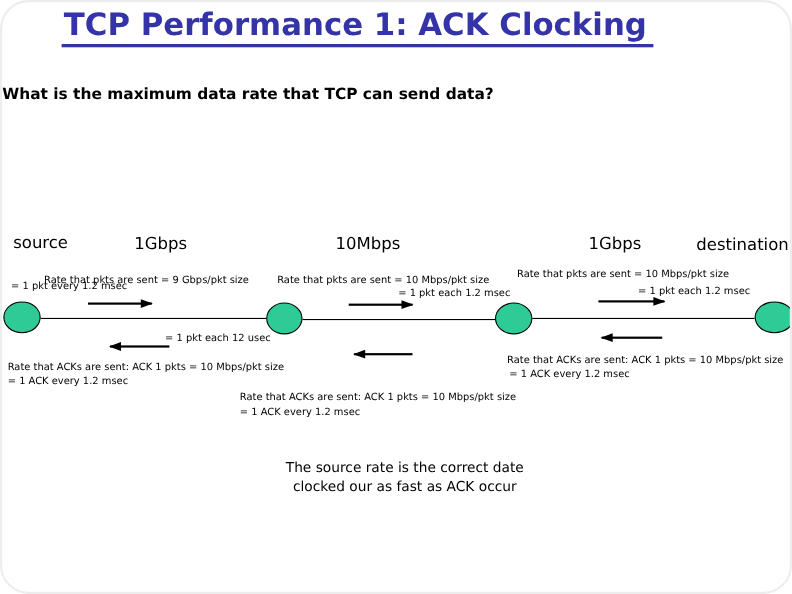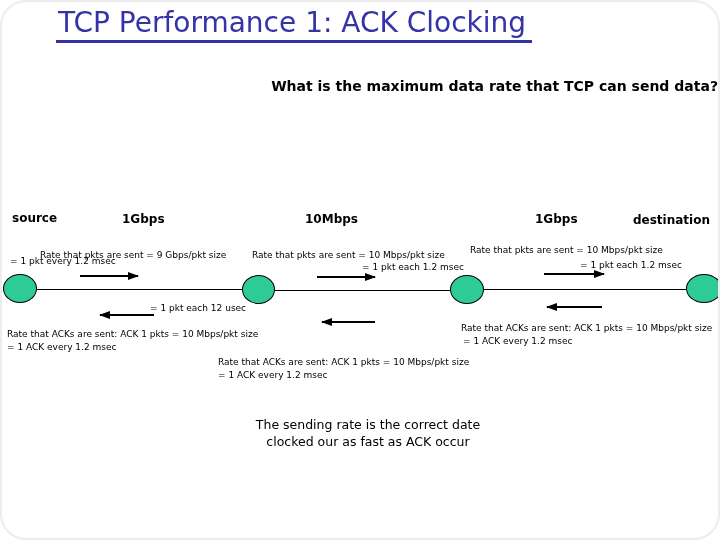--- a/index.html
+++ b/index.html
@@ -8,29 +8,29 @@
     width: 720px; height: 540px; background: #ffffff;
     font-family: "DejaVu Sans", sans-serif; color: #000;
   }
   .slide {
     position: relative; width: 720px; height: 540px;
     background: #fff; border: 2px solid #ededed; border-radius: 26px;
     overflow: hidden;
   }
   .title {
     position: absolute; left: 54px; top: 4px;
-    font-size: 28px; font-weight: normal; color: #3533a8;
+    font-size: 28px; font-weight: bold; color: #3533a8;
     border-bottom: 3px solid #3533a8; padding: 0 6px 1px 2px;
     white-space: nowrap;
   }
   .subtitle {
     position: absolute; left: 0; top: 76px; width: 100%;
-    text-align: right; font-size: 14px; font-weight: bold;
+    text-align: left; font-size: 14px; font-weight: bold;
   }
-  .node-label { position: absolute; font-size: 12px; font-weight: bold; white-space: nowrap; }
+  .node-label { position: absolute; font-size: 15px; font-weight: normal; white-space: nowrap; }
   .lbl-source { left: 10px;  top: 209px; }
   .lbl-1gbps-a { left: 120px; top: 210px; }
   .lbl-10mbps { left: 303px; top: 210px; }
   .lbl-1gbps-b { left: 533px; top: 210px; }
   .lbl-dest   { left: 631px; top: 211px; }
 
   .ann { position: absolute; font-size: 9px; white-space: nowrap; color: #000; }
   .a1l1 { left: 33px;  top: 242px; }
   .a1l2 { left: 8px;   top: 254px; }
   .b1l1 { left: 38px;  top: 248px; }
@@ -124,17 +124,17 @@
   <div class="arrow left ar6"></div>
 
   <div class="ann ackL1">Rate that ACKs are sent: ACK 1 pkts = 10 Mbps/pkt size</div>
   <div class="ann ackL2">= 1 ACK every 1.2 msec</div>
   <div class="ann ackR1">Rate that ACKs are sent: ACK 1 pkts = 10 Mbps/pkt size</div>
   <div class="ann ackR2">= 1 ACK every 1.2 msec</div>
   <div class="ann ackC1">Rate that ACKs are sent: ACK 1 pkts = 10 Mbps/pkt size</div>
   <div class="ann ackC2">= 1 ACK every 1.2 msec</div>
 
   <div class="footer">
-    <div>The sending rate is the correct date</div>
+    <div>The source rate is the correct date</div>
     <div>clocked our as fast as ACK occur</div>
   </div>
 
 </div>
 
 </body></html>

